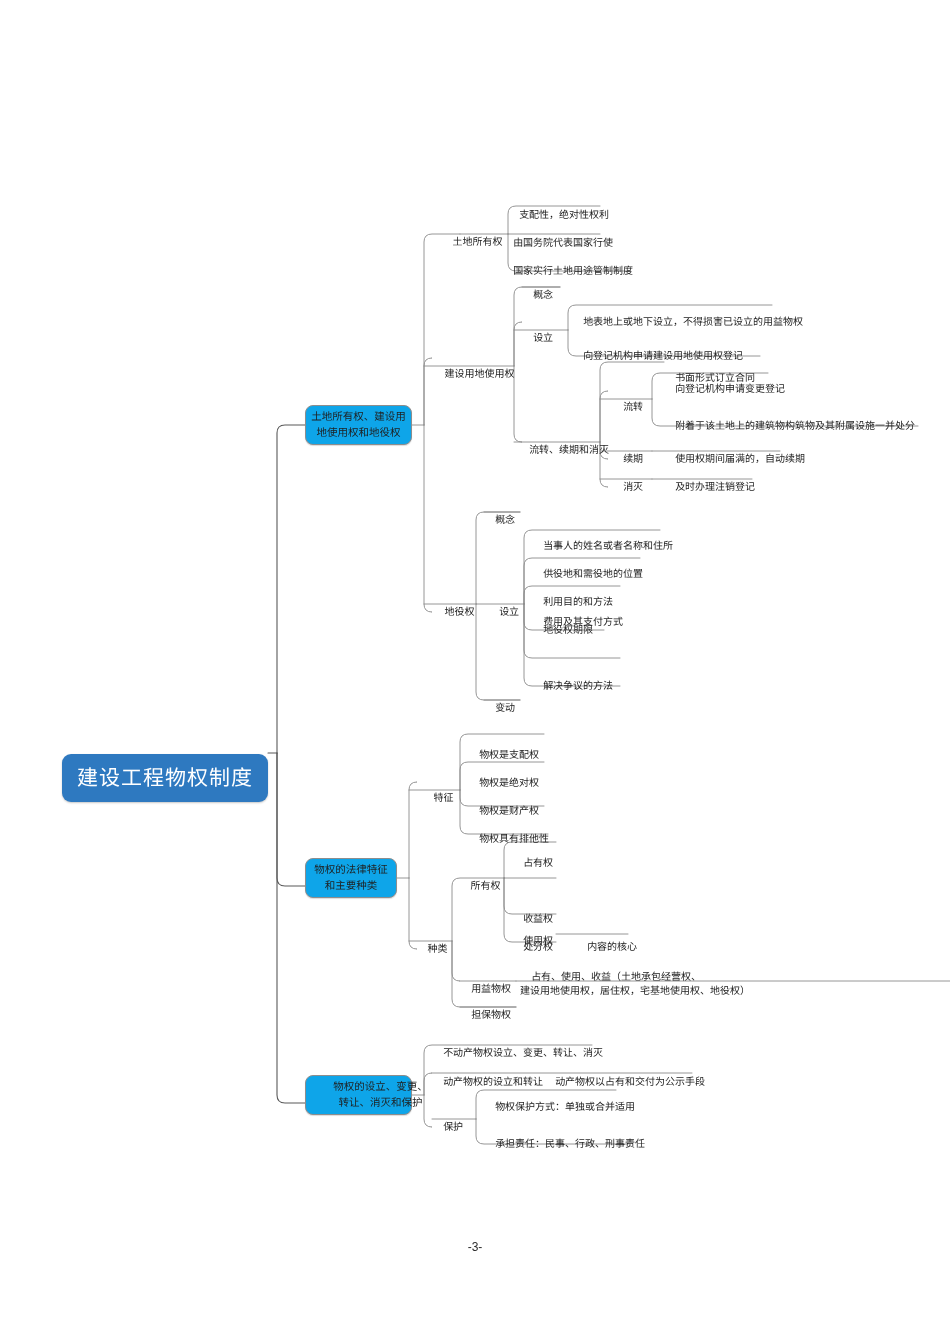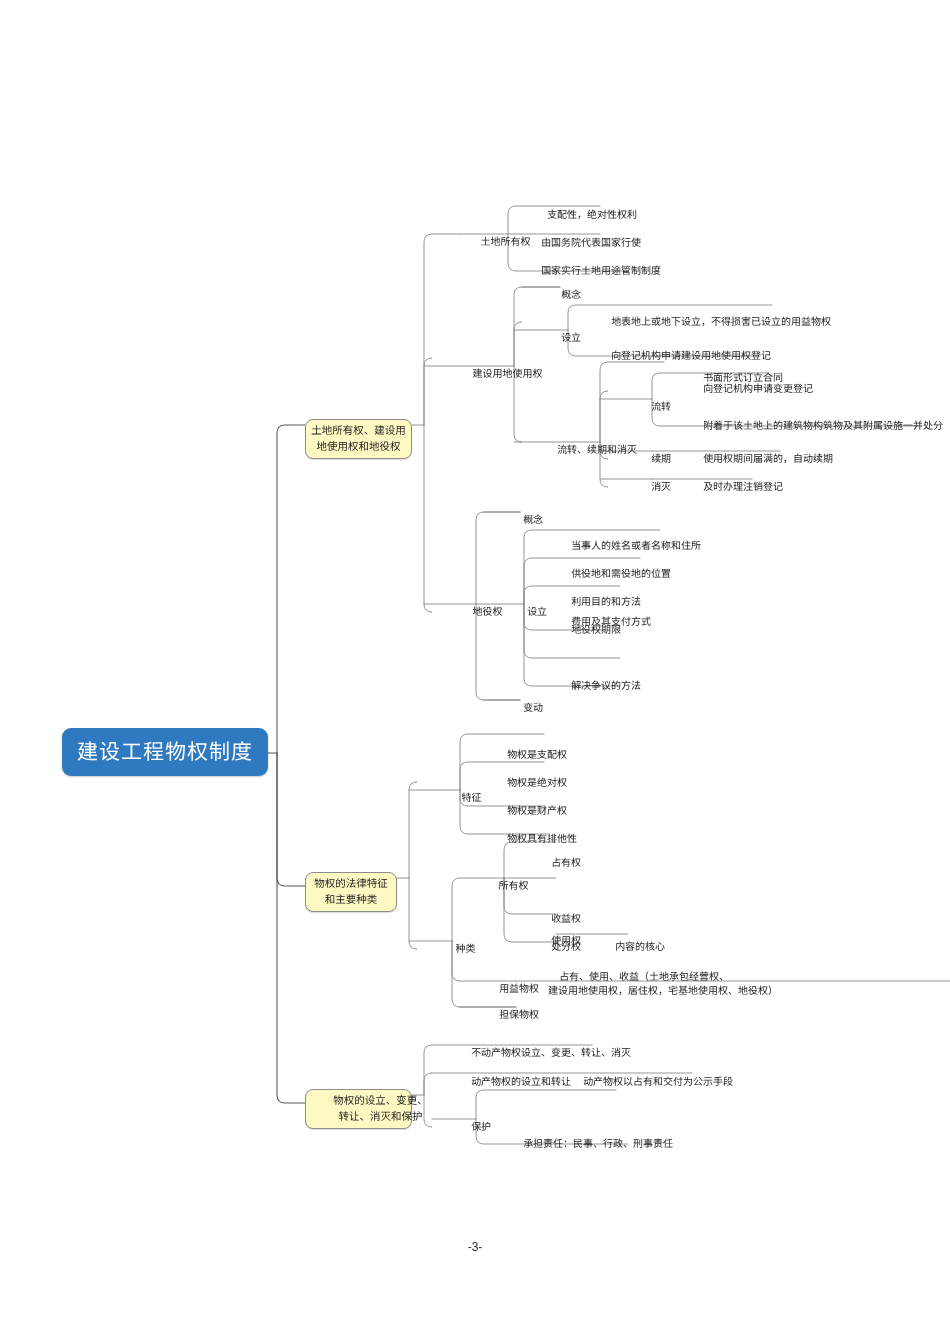--- a/index.html
+++ b/index.html
@@ -40,36 +40,34 @@
     letter-spacing:1px;
     white-space:nowrap;
     box-shadow:0 1px 2px rgba(0,0,0,.22);
   }
   
   .branch{
     display:flex;
     align-items:center;
     justify-content:center;
     box-sizing:border-box;
-    background:#fef9c3;
+    background:#0ea5e9;
     border:1px solid #8d8d8d;
     border-radius:8px;
     font-size:10.5px;
     color:#1f1f1f;
     text-align:center;
     line-height:1.5;
     box-shadow:0 1px 1px rgba(0,0,0,.14);
-    margin-top:14px;
   }
   
   .lbl{
     font-size:10px;
     color:#1d1d1d;
     white-space:pre;
-    padding-left:28px;
   }
   .lbl.c{text-align:center;}
   .lbl.multi{line-height:1.45;}
   .footer{
     position:absolute;
     width:950px;
     text-align:center;
     font-size:12px;
     color:#2b2b2b;
   }
@@ -178,21 +176,21 @@
       <path d="M424,1095 V1119 Q424,1127 432,1127 H432"></path>
 
       <path d="M432,1073 H692"></path>
 
       <path d="M432,1119 H476"></path>
       <path d="M476,1119 V1098 Q476,1090 484,1090 H616"></path>
       <path d="M476,1119 V1136 Q476,1144 484,1144 H628"></path>
     </g>
   </svg>
 
-  <div class="node root" style="left:62px;top:728px;width:206px;height:48px;">
+  <div class="node root" style="left:62px;top:754px;width:206px;height:48px;">
     <span>建设工程物权制度</span>
   </div>
 
   <div class="node branch" style="left:305px;top:405px;width:107px;height:40px;">
     <span>土地所有权、建设用
 地使用权和地役权</span>
   </div>
 
   <div class="node branch" style="left:305px;top:858px;width:92px;height:40px;">
     <span>物权的法律特征
@@ -346,20 +344,23 @@
   </div>
   <div class="node lbl" style="left:432px;top:1062px;">
     <span>动产物权的设立和转让</span>
   </div>
   <div class="node lbl" style="left:544px;top:1062px;">
     <span>动产物权以占有和交付为公示手段</span>
   </div>
   <div class="node lbl" style="left:432px;top:1107px;">
     <span>保护</span>
   </div>
+  <div class="node lbl" style="left:484px;top:1087px;">
+    <span>物权保护方式：单独或合并适用</span>
+  </div>
   <div class="node lbl" style="left:484px;top:1124px;">
     <span>承担责任：民事、行政、刑事责任</span>
   </div>
 
   <div class="footer" style="left:0;top:1240px;">
     <span>-3-</span>
   </div>
 
 </div>
 

